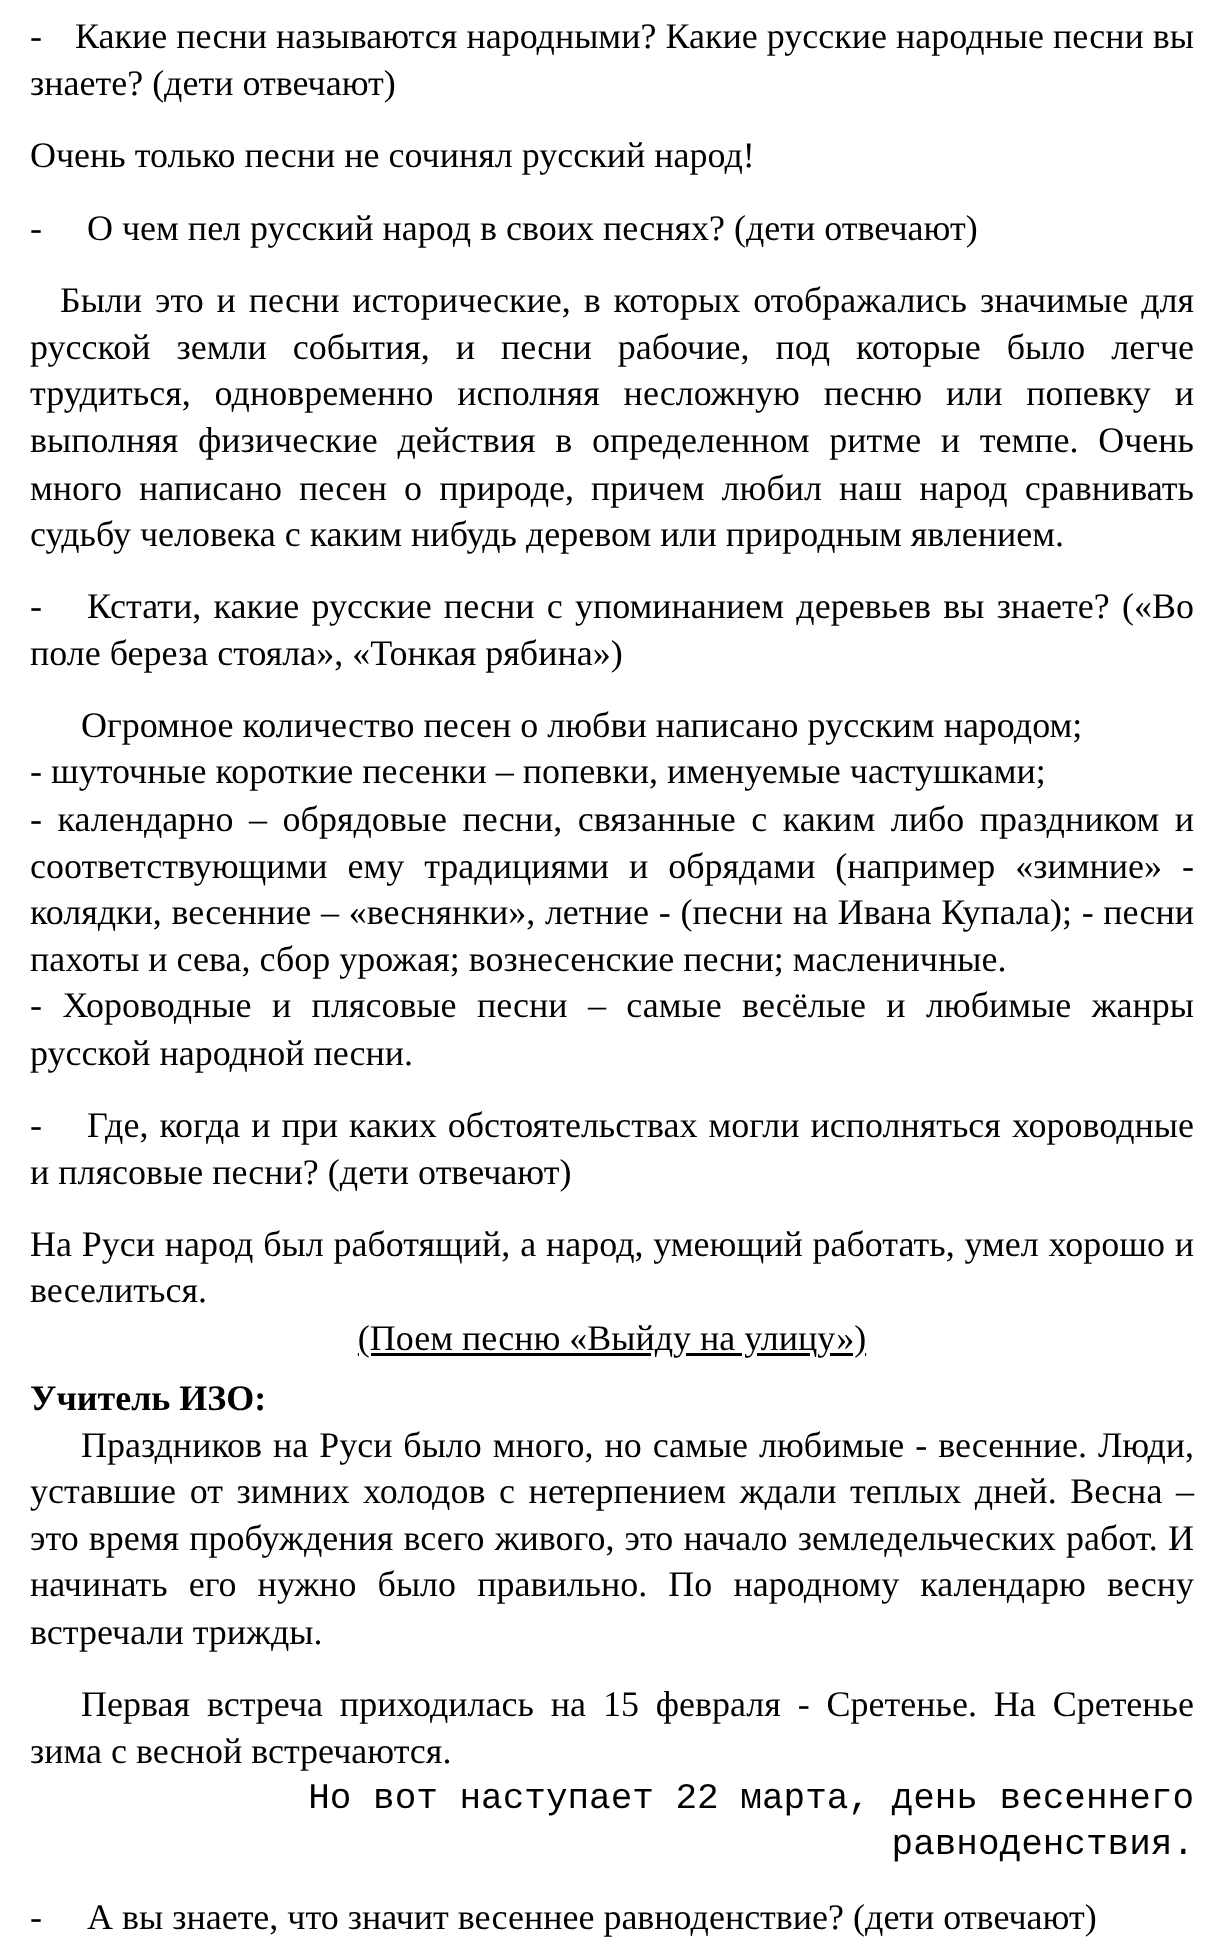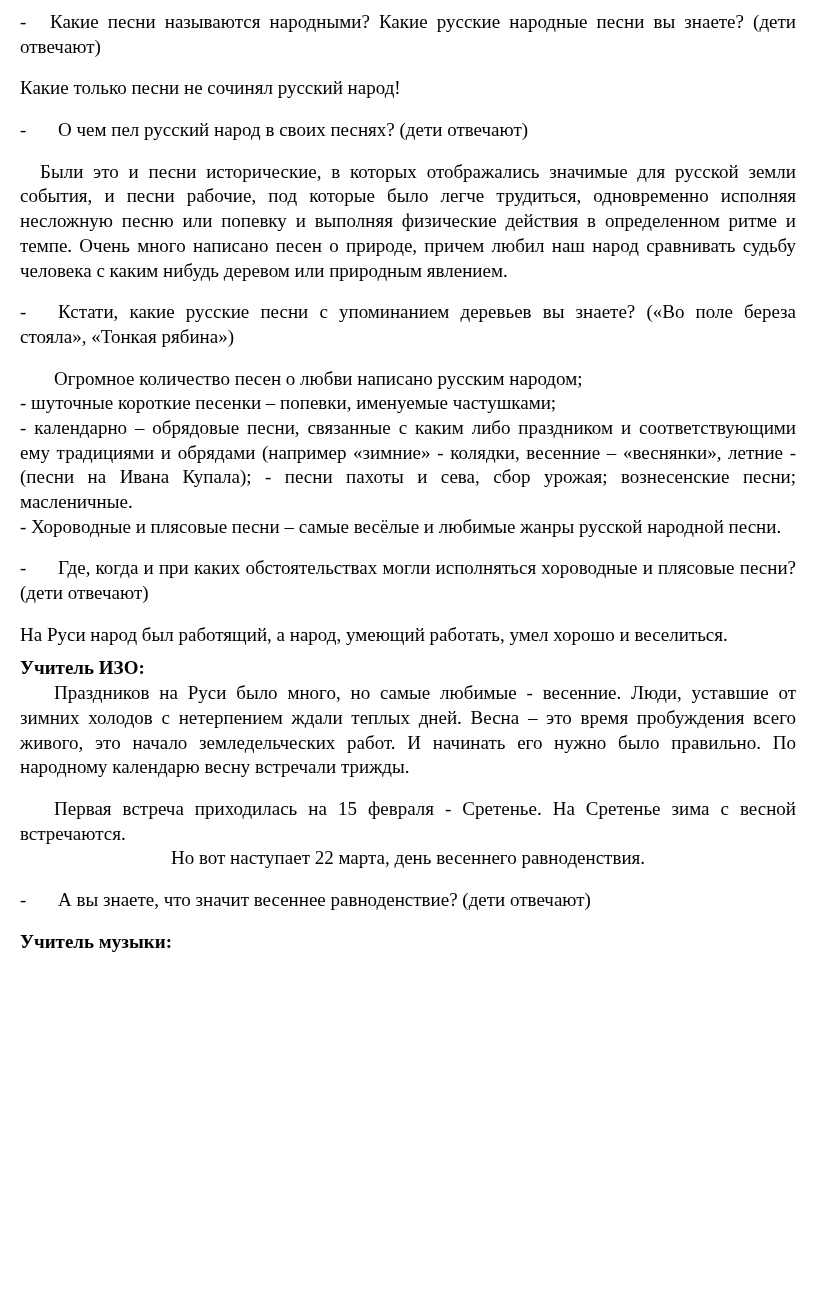--- a/index.html
+++ b/index.html
@@ -15,21 +15,21 @@
   }
   .page {
     width: 816px;
     min-height: 1292px;
     box-sizing: border-box;
     padding: 10px 20px 8px 20px;
     background: #ffffff;
   }
   p {
     margin: 0;
-    font-size: 19px;
+    font-size: 24px;
     line-height: 1.30;
     text-align: justify;
     text-justify: inter-word;
   }
   .gap {
     height: 17px;
   }
   .gap-sm {
     height: 9px;
   }
@@ -53,33 +53,34 @@
     display: inline-block;
     width: 38px;
   }
   .indent {
     text-indent: 34px;
   }
   .indent-sm {
     text-indent: 20px;
   }
   .nojust {
-    text-align: center;
+    text-align: right;
+    font-family: Liberation Mono, monospace;
   }
 </style>
 </head>
 <body>
 
 <div class="page">
 
   <p class="dash-para"><span class="tab">-</span><span>Какие песни называются народными? Какие русские народные песни вы знаете? (дети отвечают)</span></p>
 
   <div class="gap"></div>
 
-  <p>Какие только песни не сочинял русский народ!</p>
+  <p>Очень только песни не сочинял русский народ!</p>
 
   <div class="gap"></div>
 
   <p class="dash-para"><span class="tab-lg">-</span><span>О чем пел русский народ в своих песнях? (дети отвечают)</span></p>
 
   <div class="gap"></div>
 
   <p class="indent-sm">Были это и песни исторические, в которых отображались значимые для русской земли события, и песни рабочие, под которые было легче трудиться, одновременно исполняя несложную песню или попевку и выполняя физические действия в определенном ритме и темпе. Очень много написано песен о природе, причем любил наш народ сравнивать судьбу человека с каким нибудь деревом или природным явлением.</p>
 
   <div class="gap"></div>
@@ -97,20 +98,21 @@
   <p>- Хороводные и плясовые песни – самые весёлые и любимые жанры русской народной песни.</p>
 
   <div class="gap"></div>
 
   <p class="dash-para"><span class="tab-lg">-</span><span>Где, когда и при каких обстоятельствах могли исполняться хороводные и плясовые  песни? (дети отвечают)</span></p>
 
   <div class="gap"></div>
 
   <p>На Руси народ был работящий, а народ, умеющий работать, умел  хорошо и веселиться.</p>
 
+  <p class="center"><span class="underline">(Поем песню «Выйду на улицу»)</span></p>
 
   <div class="gap-sm"></div>
 
   <p class="bolditalic">Учитель ИЗО:</p>
 
   <p class="indent">Праздников на Руси было много, но самые любимые - весенние. Люди, уставшие  от зимних холодов с нетерпением ждали теплых дней. Весна – это время пробуждения всего живого, это начало земледельческих работ. И начинать его нужно было правильно. По народному календарю весну встречали трижды.</p>
 
   <div class="gap"></div>
 
   <p class="indent">Первая встреча приходилась на 15 февраля - Сретенье. На Сретенье зима с весной встречаются.</p>

